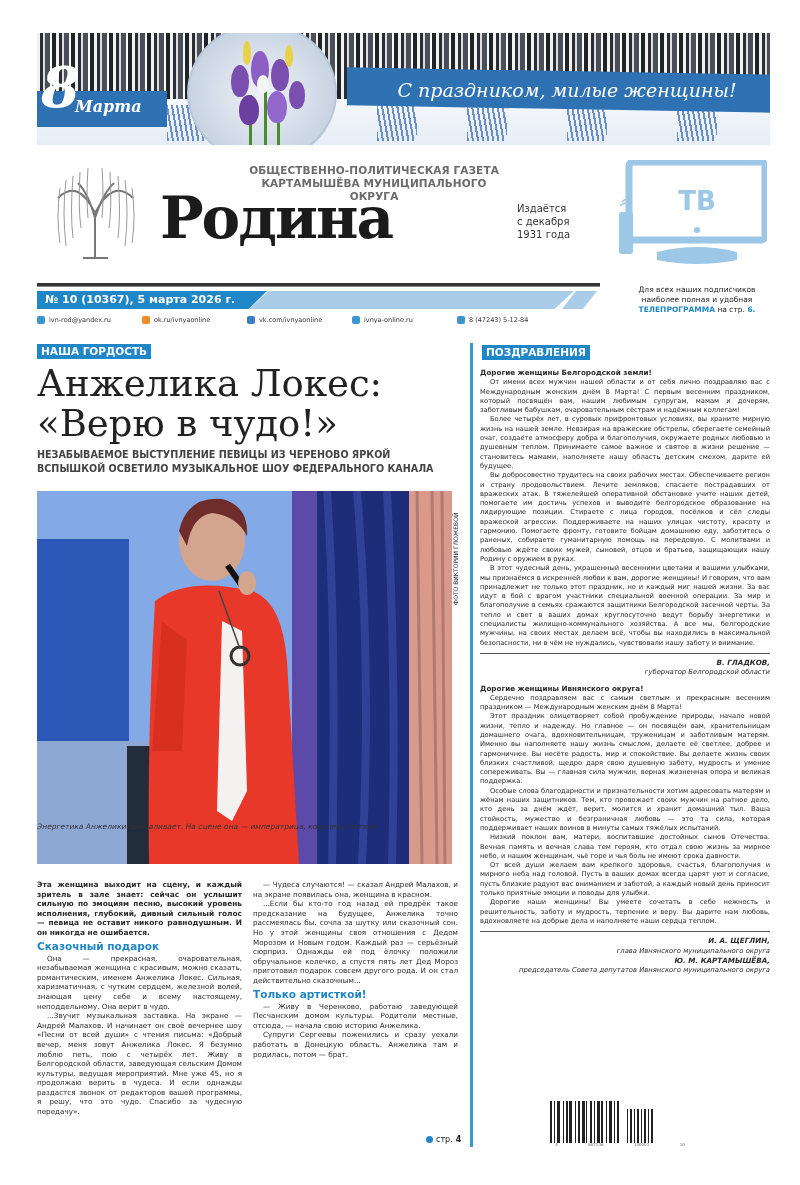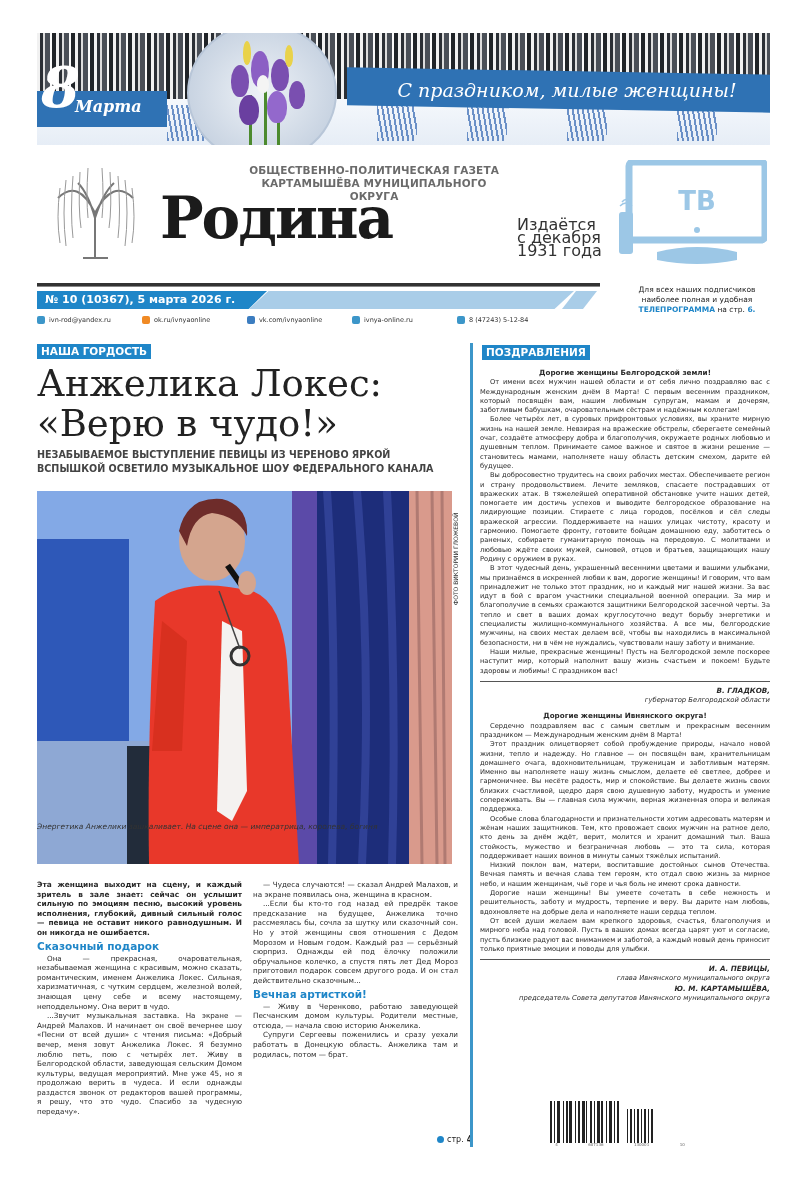--- a/index.html
+++ b/index.html
@@ -12,21 +12,21 @@
 .ribbon-text{position:absolute;left:335px;top:42px;width:390px;height:30px;color:#fff;font-family:"DejaVu Serif",serif;font-style:italic;font-size:19px;line-height:30px;text-align:center}
 .ribbon-left{position:absolute;left:0;top:58px;width:130px;height:36px;background:#2f72b4}
 .march8{position:absolute;left:4px;top:24px;color:#fff;font-family:"DejaVu Serif",serif;font-style:italic;font-size:56px;line-height:60px;font-weight:bold}
 .march-word{position:absolute;left:38px;top:64px;color:#fff;font-family:"DejaVu Serif",serif;font-style:italic;font-size:16px;font-weight:bold}
 .oval{position:absolute;left:150px;top:-10px;width:150px;height:140px;border-radius:50%;background:radial-gradient(#eef2f7 0%,#c9d4e2 70%,#8fa4be 100%);border:2px solid #b8c6d8}
 .flower{position:absolute;border-radius:50% 50% 45% 45%;background:#7a4fb0}
 .stem{position:absolute;width:3px;background:#4c8a2e}
 .tree{position:absolute;left:48px;top:158px;width:95px;height:105px}
 .masthead-sub{position:absolute;left:244px;top:164px;width:260px;font-size:10.5px;font-weight:bold;color:#6b6b6b;text-align:center;line-height:13px;letter-spacing:.1px}
 .masthead-title{position:absolute;left:160px;top:168px;font-family:"DejaVu Serif",serif;font-weight:bold;font-size:58px;line-height:100px;color:#1b1b1b;letter-spacing:-2px}
-.since{position:absolute;left:517px;top:218px;font-size:16px;line-height:13px;color:#333}
+.since{position:absolute;left:517px;top:202px;font-size:10px;line-height:13px;color:#333}
 .tv{position:absolute;left:617px;top:160px;width:150px;height:110px}
 .tv-promo{position:absolute;left:616px;top:285px;width:162px;font-size:7.5px;line-height:10px;text-align:center;color:#222}
 .tv-promo b{color:#1f86c8}
 .rule{position:absolute;left:37px;top:283px;width:563px;height:4px;background:#333;border-bottom:1px solid #888}
 .issue-bar{position:absolute;left:37px;top:291px;width:563px;height:32px}
 .issue-dark{position:absolute;left:0;top:0;width:230px;height:18px;background:#1f86c8;clip-path:polygon(0 0,100% 0,92% 100%,0 100%)}
 .issue-light{position:absolute;left:212px;top:0;width:325px;height:18px;background:#a9cde8;clip-path:polygon(6% 0,100% 0,94% 100%,0 100%)}
 .issue-light2{position:absolute;left:525px;top:0;width:35px;height:18px;background:#a9cde8;clip-path:polygon(40% 0,100% 0,60% 100%,0 100%)}
 .issue-text{position:absolute;left:8px;top:2px;color:#fff;font-size:11px;font-weight:bold;line-height:14px}
 .contacts{position:absolute;left:37px;top:313px;width:560px;height:14px;display:flex;gap:0}
@@ -36,26 +36,26 @@
 .kicker{position:absolute;background:#1f86c8;color:#fff;font-weight:bold;font-size:10.5px;line-height:15px;padding:0 4px}
 .headline{position:absolute;left:37px;top:364px;width:420px;font-family:"DejaVu Serif",serif;font-size:37px;line-height:40px;color:#222}
 .deck{position:absolute;left:37px;top:448px;width:420px;font-size:9.6px;font-weight:bold;line-height:14px;color:#444}
 .photo{position:absolute;left:37px;top:491px;width:415px;height:373px;overflow:hidden;background:#5b86d0}
 .credit{position:absolute;left:452px;top:495px;width:8px;height:110px;font-size:6px;color:#333;writing-mode:vertical-rl;transform:rotate(180deg);white-space:nowrap}
 .caption{position:absolute;left:37px;top:822px;width:420px;font-size:7.5px;font-style:italic;color:#333}
 .col{position:absolute;font-size:7.2px;line-height:9.6px;color:#2a2a2a;text-align:justify}
 .col p{text-indent:10px;margin:0}
 .col .lead{font-weight:bold;text-indent:0;font-size:7.4px}
 .subhead{color:#1f86c8;font-weight:bold;font-size:10.5px;line-height:16px;margin:6px 0 4px;text-indent:0!important}
-.pg{position:absolute;left:437px;top:1135px;font-size:8px;color:#222;display:flex;align-items:center;gap:3px}
+.pg{position:absolute;left:426px;top:1135px;font-size:8px;color:#222;display:flex;align-items:center;gap:3px}
 .pg .dot{width:7px;height:7px;border-radius:50%;background:#1f86c8;display:inline-block}
 .right{position:absolute;left:480px;top:343px;width:290px}
 .rcol{font-size:6.7px;line-height:9.3px;color:#2a2a2a;text-align:justify}
 .rcol p{text-indent:10px}
-.rcol h4{font-size:7.2px;text-align:center;font-weight:bold;margin:4px 0 1px}
+.rcol h4{font-size:7.2px;font-weight:bold;margin:4px 0 1px}
 .sep{height:1px;background:#555;margin:5px 0 4px}
 .sign{text-align:right;font-style:italic;font-size:6.8px;line-height:9.3px}
 .sign b{font-size:7.2px}
 .barcode{position:absolute;left:540px;top:1095px;width:160px;height:48px;display:flex;align-items:flex-end;gap:0}
 .bar{background:#222;height:42px}
 .barcode-nums{position:absolute;left:540px;top:1142px;width:160px;font-size:4px;color:#666;display:flex;justify-content:space-around}
 </style>
 </head>
 <body>
 
@@ -199,57 +199,56 @@
 <div class="col" style="left:37px;top:880px;width:205px">
   <p class="lead">Эта женщина выходит на сцену, и каждый зритель в зале знает: сейчас он услышит сильную по эмоциям песню, высокий уровень исполнения, глубокий, дивный сильный голос — певица не оставит никого равнодушным. И он никогда не ошибается.</p>
   <p class="subhead">Сказочный подарок</p>
   <p>Она — прекрасная, очаровательная, незабываемая женщина с красивым, можно сказать, романтическим, именем Анжелика Локес. Сильная, харизматичная, с чутким сердцем, железной волей, знающая цену себе и всему настоящему, неподдельному. Она верит в чудо.</p>
   <p>...Звучит музыкальная заставка. На экране — Андрей Малахов. И начинает он своё вечернее шоу «Песни от всей души» с чтения письма: «Добрый вечер, меня зовут Анжелика Локес. Я безумно люблю петь, пою с четырёх лет. Живу в Белгородской области, заведующая сельским Домом культуры, ведущая мероприятий. Мне уже 45, но я продолжаю верить в чудеса. И если однажды раздастся звонок от редакторов вашей программы, я решу, что это чудо. Спасибо за чудесную передачу».</p>
 </div>
 
 <div class="col" style="left:253px;top:880px;width:205px">
   <p>— Чудеса случаются! — сказал Андрей Малахов, и на экране появилась она, женщина в красном.</p>
   <p>...Если бы кто-то год назад ей предрёк такое предсказание на будущее, Анжелика точно рассмеялась бы, сочла за шутку или сказочный сон. Но у этой женщины своя отношения с Дедом Морозом и Новым годом. Каждый раз — серьёзный сюрприз. Однажды ей под ёлочку положили обручальное колечко, а спустя пять лет Дед Мороз приготовил подарок совсем другого рода. И он стал действительно сказочным...</p>
-  <p class="subhead">Вечная артисткой!</p>
+  <p class="subhead">Только артисткой!</p>
   <p>— Живу в Черенково, работаю заведующей Песчанским домом культуры. Родители местные, отсюда, — начала свою историю Анжелика.</p>
   <p>Супруги Сергеевы поженились и сразу уехали работать в Донецкую область. Анжелика там и родилась, потом — брат.</p>
 </div>
 <div class="pg">
   <span class="dot"></span>
   <span>стр.</span>
   <b>4</b>
 </div>
 
 <div class="vline"></div>
 <div class="kicker" style="left:482px;top:345px">ПОЗДРАВЛЕНИЯ</div>
 <div class="right" style="top:364px">
   <div class="rcol">
     <h4>Дорогие женщины Белгородской земли!</h4>
     <p>От имени всех мужчин нашей области и от себя лично поздравляю вас с Международным женским днём 8 Марта! С первым весенним праздником, который посвящён вам, нашим любимым супругам, мамам и дочерям, заботливым бабушкам, очаровательным сёстрам и надёжным коллегам!</p>
     <p>Более четырёх лет, в суровых прифронтовых условиях, вы храните мирную жизнь на нашей земле. Невзирая на вражеские обстрелы, сберегаете семейный очаг, создаёте атмосферу добра и благополучия, окружаете родных любовью и душевным теплом. Принимаете самое важное и святое в жизни решение — становитесь мамами, наполняете нашу область детским смехом, дарите ей будущее.</p>
     <p>Вы добросовестно трудитесь на своих рабочих местах. Обеспечиваете регион и страну продовольствием. Лечите земляков, спасаете пострадавших от вражеских атак. В тяжелейшей оперативной обстановке учите наших детей, помогаете им достичь успехов и выводите белгородское образование на лидирующие позиции. Стираете с лица городов, посёлков и сёл следы вражеской агрессии. Поддерживаете на наших улицах чистоту, красоту и гармонию. Помогаете фронту, готовите бойцам домашнюю еду, заботитесь о раненых, собираете гуманитарную помощь на передовую. С молитвами и любовью ждёте своих мужей, сыновей, отцов и братьев, защищающих нашу Родину с оружием в руках.</p>
     <p>В этот чудесный день, украшенный весенними цветами и вашими улыбками, мы признаёмся в искренней любви к вам, дорогие женщины! И говорим, что вам принадлежит не только этот праздник, но и каждый миг нашей жизни. За вас идут в бой с врагом участники специальной военной операции. За мир и благополучие в семьях сражаются защитники Белгородской засечной черты. За тепло и свет в ваших домах круглосуточно ведут борьбу энергетики и специалисты жилищно-коммунального хозяйства. А все мы, белгородские мужчины, на своих местах делаем всё, чтобы вы находились в максимальной безопасности, ни в чём не нуждались, чувствовали нашу заботу и внимание.</p>
-    <p>Наши милые, прекрасные женщины! Пусть на Белгородской земле поскорее наступит мир, который наполнит вашу жизнь счастьем и покоем! Будьте здоровы и любимы! С праздником вас!</p>
     <div class="sep"></div>
     <div class="sign">
       <div><b>В. ГЛАДКОВ,</b></div>
       <div>губернатор Белгородской области</div>
     </div>
   </div>
   <div class="rcol" style="margin-top:6px">
     <h4>Дорогие женщины Ивнянского округа!</h4>
     <p>Сердечно поздравляем вас с самым светлым и прекрасным весенним праздником — Международным женским днём 8 Марта!</p>
     <p>Этот праздник олицетворяет собой пробуждение природы, начало новой жизни, тепло и надежду. Но главное — он посвящён вам, хранительницам домашнего очага, вдохновительницам, труженицам и заботливым матерям. Именно вы наполняете нашу жизнь смыслом, делаете её светлее, добрее и гармоничнее. Вы несёте радость, мир и спокойствие. Вы делаете жизнь своих близких счастливой, щедро даря свою душевную заботу, мудрость и умение сопереживать. Вы — главная сила мужчин, верная жизненная опора и великая поддержка.</p>
     <p>Особые слова благодарности и признательности хотим адресовать матерям и жёнам наших защитников. Тем, кто провожает своих мужчин на ратное дело, кто день за днём ждёт, верит, молится и хранит домашний тыл. Ваша стойкость, мужество и безграничная любовь — это та сила, которая поддерживает наших воинов в минуты самых тяжёлых испытаний.</p>
     <p>Низкий поклон вам, матери, воспитавшие достойных сынов Отечества. Вечная память и вечная слава тем героям, кто отдал свою жизнь за мирное небо, и нашим женщинам, чьё горе и чья боль не имеют срока давности.</p>
+    <p>От всей души желаем вам крепкого здоровья, счастья, благополучия и мирного неба над головой. Пусть в ваших домах всегда царят уют и согласие, пусть близкие радуют вас вниманием и заботой, а каждый новый день приносит только приятные эмоции и поводы для улыбки.</p>
     <p>Дорогие наши женщины! Вы умеете сочетать в себе нежность и решительность, заботу и мудрость, терпение и веру. Вы дарите нам любовь, вдохновляете на добрые дела и наполняете наши сердца теплом.</p>
-    <p>От всей души желаем вам крепкого здоровья, счастья, благополучия и мирного неба над головой. Пусть в ваших домах всегда царят уют и согласие, пусть близкие радуют вас вниманием и заботой, а каждый новый день приносит только приятные эмоции и поводы для улыбки.</p>
     <div class="sep"></div>
     <div class="sign">
-      <div><b>И. А. ПЕВИЦЫ,</b></div>
+      <div><b>И. А. ЩЕГЛИН,</b></div>
       <div>глава Ивнянского муниципального округа</div>
       <div><b>Ю. М. КАРТАМЫШЁВА,</b></div>
       <div>председатель Совета депутатов Ивнянского муниципального округа</div>
     </div>
   </div>
 </div>
 
 <div class="barcode">
   <div class="bar" style="width:2px;margin-left:10px"></div>
     <div class="bar" style="width:1px;margin-left:2px"></div>

